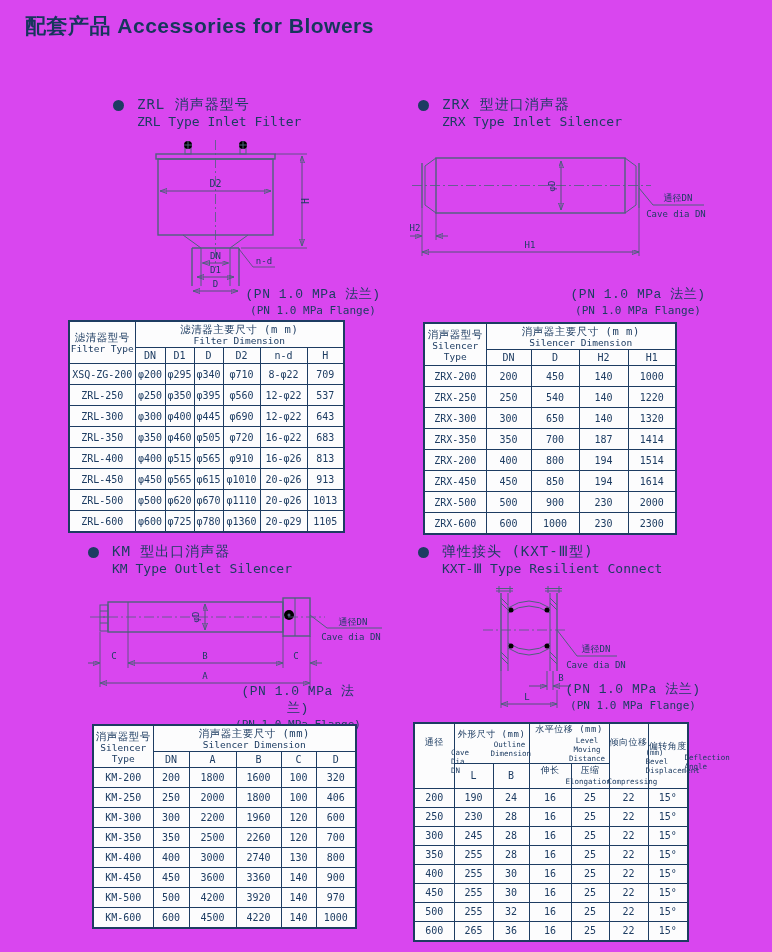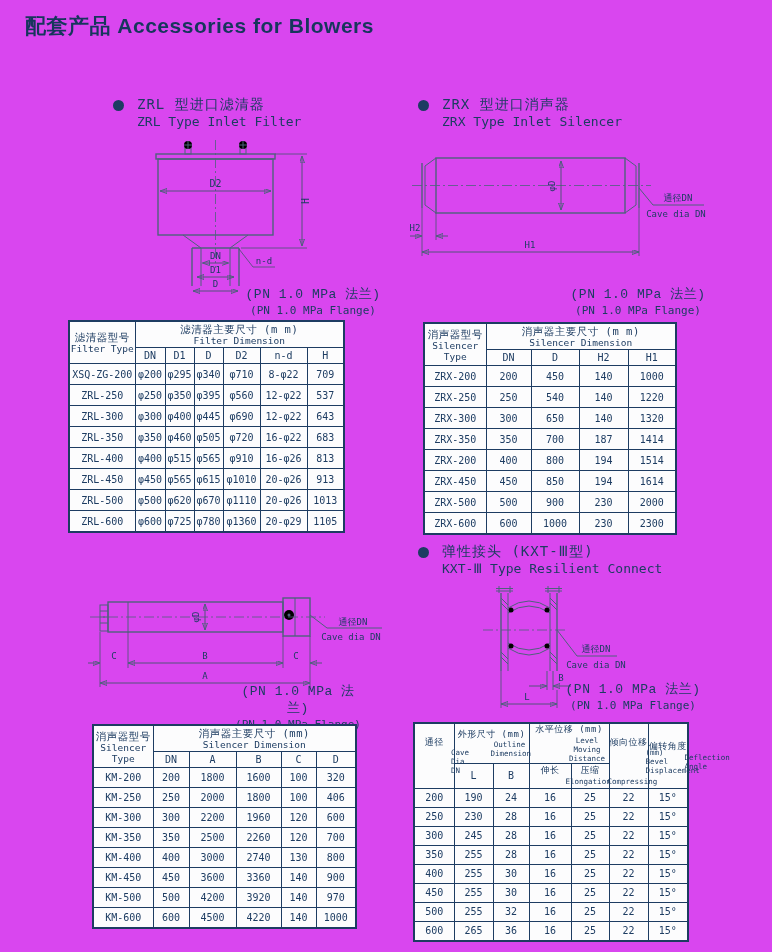--- a/index.html
+++ b/index.html
@@ -55,21 +55,21 @@
 </head>
 <body>
 
 <div class="page">
 
   <div class="title">配套产品 Accessories for Blowers</div>
 
   <div class="sec-head" style="left:113px;top:96px;">
     <div class="bullet"></div>
     <div>
-      <div class="zh">ZRL 型进口滤清器</div>
+      <div class="zh">ZRL 消声器型号</div>
       <div class="en">ZRL Type Inlet Filter</div>
     </div>
   </div>
 
   <svg class="diag" style="left:123px;top:136px;" width="240" height="170" viewBox="0 0 240 170">
     <defs>
       <marker id="a1" markerWidth="8" markerHeight="6" refX="7" refY="2.5" orient="auto-start-reverse" markerUnits="userSpaceOnUse" viewBox="0 0 8 6">
         <path d="M0,0 L7,2.5 L0,5 Z" fill="#44566e" stroke="none"></path>
       </marker>
     </defs>
@@ -346,20 +346,27 @@
         <tr>
           <td>ZRX-600</td>
           <td>600</td>
           <td>1000</td>
           <td>230</td>
           <td>2300</td>
         </tr>
       </tbody>
   </table>
 
+  <div class="sec-head" style="left:88px;top:543px;">
+    <div class="bullet"></div>
+    <div>
+      <div class="zh">KM 型出口消声器</div>
+      <div class="en">KM Type Outlet Silencer</div>
+    </div>
+  </div>
 
   <svg class="diag" style="left:85px;top:588px;" width="300" height="110" viewBox="0 0 300 110">
     <defs>
       <marker id="a3" markerWidth="8" markerHeight="6" refX="7" refY="2.5" orient="auto-start-reverse" markerUnits="userSpaceOnUse" viewBox="0 0 8 6">
         <path d="M0,0 L7,2.5 L0,5 Z" fill="#44566e" stroke="none"></path>
       </marker>
     </defs>
     <rect x="15" y="17" width="8" height="26"></rect>
     <line x1="15" y1="23" x2="23" y2="23"></line>
       <line x1="15" y1="29" x2="23" y2="29"></line>

